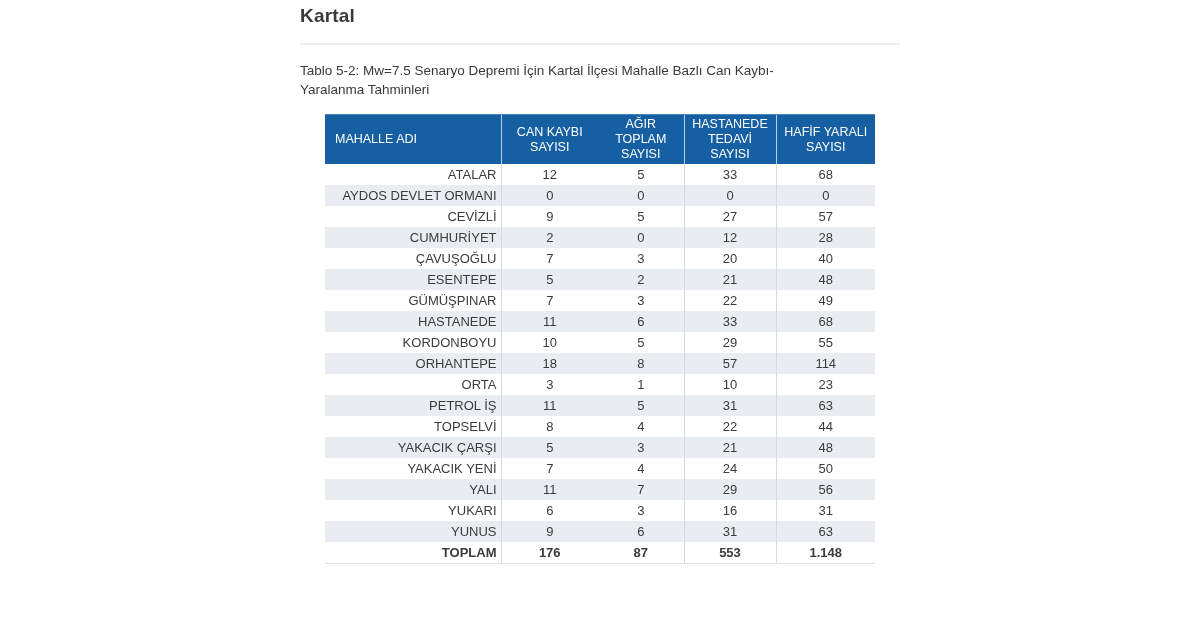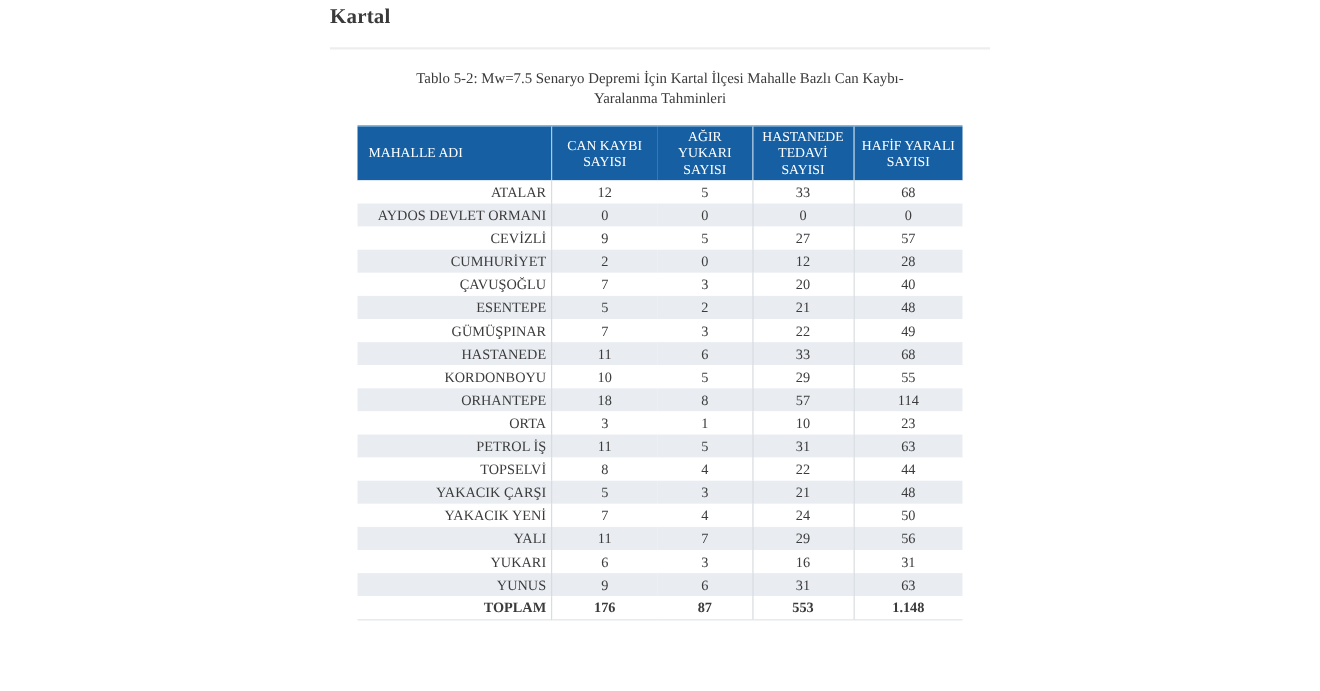--- a/index.html
+++ b/index.html
@@ -12,37 +12,36 @@
   .page {
     width: 1200px;
     height: 628px;
     background: #ffffff;
     overflow: hidden;
   }
   .content {
     width: 600px;
     margin: 0 auto;
     padding-top: 5px;
-    font-family: Liberation Serif, serif;
   }
   .page-title {
     font-size: 19px;
     font-weight: bold;
     color: #3a3a3a;
     letter-spacing: 0.2px;
   }
   .rule {
     height: 2px;
     background: #ededed;
     margin-top: 16px;
     border: none;
   }
   .table-caption {
     margin-top: 16px;
-    text-align: center;
+    text-align: left;
     font-size: 13.5px;
     line-height: 19px;
     color: #3a3a3a;
   }
   .table-caption span { display: block; }
   table.casualty {
     width: 550px;
     margin: 15px auto 0 auto;
     border-collapse: collapse;
     table-layout: fixed;
@@ -116,21 +115,21 @@
         <col class="c1">
           <col class="c2">
           <col class="c3">
           <col class="c4">
           <col class="c5">
       </colgroup>
       <thead>
         <tr id="header-row">
             <th>MAHALLE ADI</th>
             <th>CAN KAYBI SAYISI</th>
-            <th>AĞIR YUKARI SAYISI</th>
+            <th>AĞIR TOPLAM SAYISI</th>
             <th>HASTANEDE TEDAVİ SAYISI</th>
             <th>HAFİF YARALI SAYISI</th>
           </tr>
       </thead>
       <tbody id="table-body">
           <tr>
             <td>ATALAR</td>
             <td>12</td>
             <td>5</td>
             <td>33</td>

